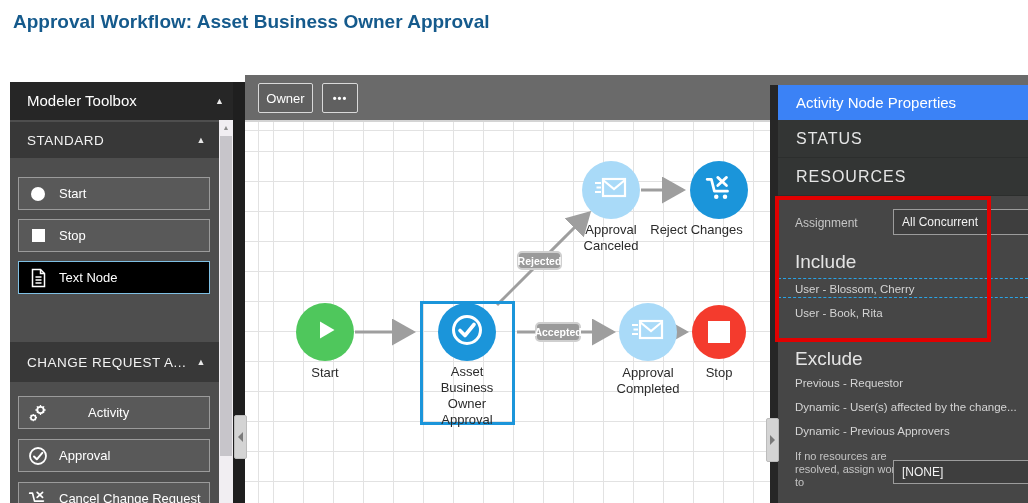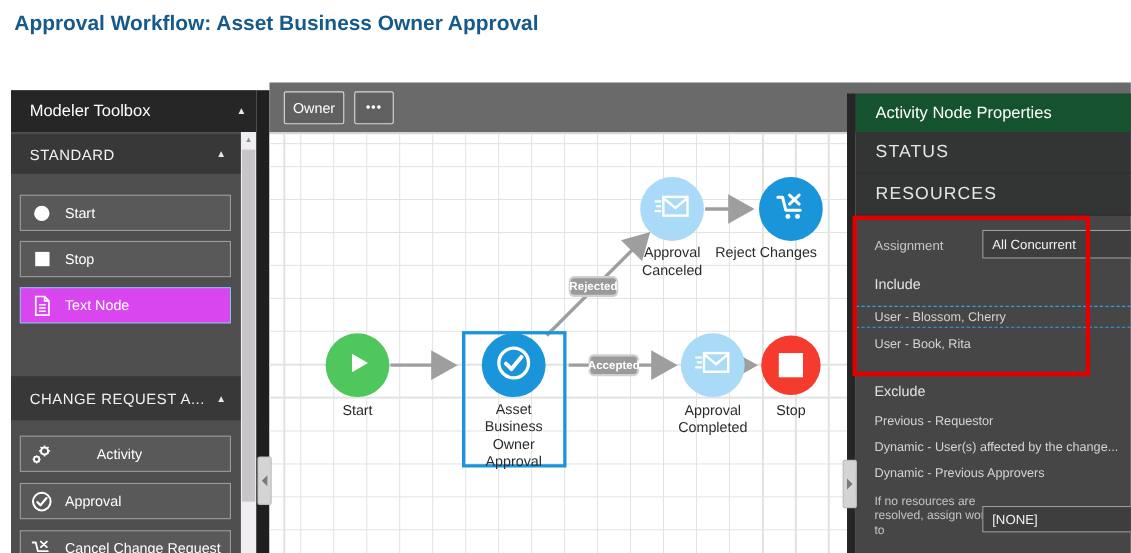--- a/index.html
+++ b/index.html
@@ -11,21 +11,21 @@
 
   
   #toolbox { position:absolute; left:10px; top:82px; width:223px; height:421px; background:#4e4e4e; overflow:hidden; }
   #toolbox-header { position:absolute; left:0; top:0; width:100%; height:38px; background:#262626; color:#fff;
                     font-size:15px; line-height:38px; padding-left:17px; }
   .chev { position:absolute; font-size:9px; color:#e8e8e8; top:50%; transform:translateY(-50%); }
   .tb-section { position:absolute; left:0; width:100%; background:#383838; color:#f2f2f2; font-size:13.5px;
                 letter-spacing:.5px; display:flex; align-items:center; padding-left:17px; }
   .tb-item { position:absolute; left:8px; width:192px; height:33px; background:#595959; border:1px solid #9b9b9b;
              color:#fff; font-size:13px; display:flex; align-items:center; gap:11px; padding-left:9px; }
-  .tb-item.active { background:#d946ef; border-color:#7fc0e4; }
+  .tb-item.active { background:#000000; border-color:#7fc0e4; }
   .tb-icon { width:20px; height:20px; display:flex; align-items:center; justify-content:center; flex:0 0 20px; }
   .dot-ico { width:14px; height:14px; border-radius:50%; background:#fff; }
   .sq-ico  { width:13px; height:13px; background:#fff; }
 
   
   #tb-scroll { position:absolute; right:0; top:38px; bottom:0; width:14px; background:#f1eef2; }
   #tb-scroll-up { position:absolute; top:0; left:0; width:14px; height:15px; color:#8d8d8d; font-size:7px;
                   display:flex; align-items:center; justify-content:center; }
   #tb-thumb { position:absolute; left:1px; top:16px; width:12px; height:320px; background:#c7c5ca; }
 
@@ -55,26 +55,26 @@
   #edges-svg { position:absolute; left:0; top:0; }
 
   .node { position:absolute; width:58px; height:58px; border-radius:50%; display:flex; align-items:center; justify-content:center; }
   .node-label { position:absolute; font-size:13px; color:#2b2b2b; text-align:center; line-height:16px; }
   .edge-badge { position:absolute; background:#9a9a9a; border:2px solid #cfcfcf; border-radius:5px; color:#fff;
                 font-size:10.5px; font-weight:bold; display:flex; align-items:center; justify-content:center; }
   #sel-box { position:absolute; left:175px; top:179px; width:95px; height:124px; border:3px solid #1b95da; }
 
   
   #props { position:absolute; left:778px; top:85px; width:250px; height:418px; background:#464646; overflow:hidden; }
-  #props-header { position:absolute; left:0; top:0; width:100%; height:35px; background:#14532d; color:#fff;
+  #props-header { position:absolute; left:0; top:0; width:100%; height:35px; background:#3b82f6; color:#fff;
                   font-size:15px; line-height:35px; padding-left:18px; }
   .props-section { position:absolute; left:0; width:100%; height:38px; background:#333534; color:#e6e6e6;
                    font-size:16px; letter-spacing:1px; display:flex; align-items:center; padding-left:18px;
                    border-bottom:1px solid #2c2e2d; }
-  .p-label   { position:absolute; left:17px; font-size:13px; color:#e4e4e4; }
+  .p-label   { position:absolute; left:17px; font-size:19px; color:#e4e4e4; }
   .p-sublbl  { position:absolute; left:17px; font-size:12px; color:#c6c6c6; }
   .p-row     { position:absolute; left:0; width:100%; height:20px; line-height:20px; font-size:11.5px; color:#d4d4d4;
                padding-left:17px; }
   .p-row.selected { border-top:1px dashed #2aa4e6; border-bottom:1px dashed #2aa4e6; }
   .p-drop { position:absolute; left:115px; width:170px; height:26px; background:#3e3e3e; border:1px solid #9c9c9c;
             color:#f2f2f2; font-size:12px; line-height:24px; padding-left:8px; }
   #fallback-label { position:absolute; left:17px; top:365px; width:106px; font-size:11px; line-height:13px; color:#c4c4c4; }
 
   #annotation-box { position:absolute; left:775px; top:196px; width:216px; height:146px;
                     border:4px solid #e10000; z-index:10; pointer-events:none; }

